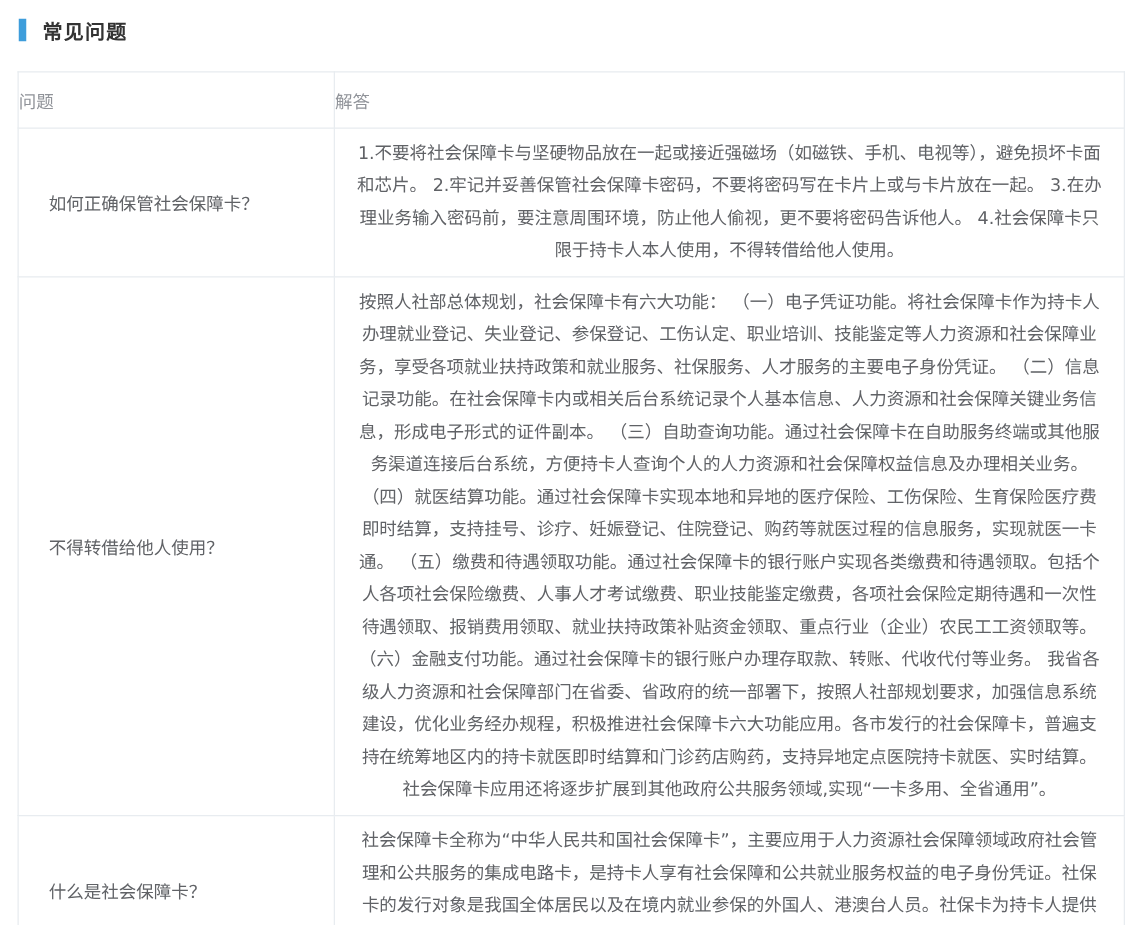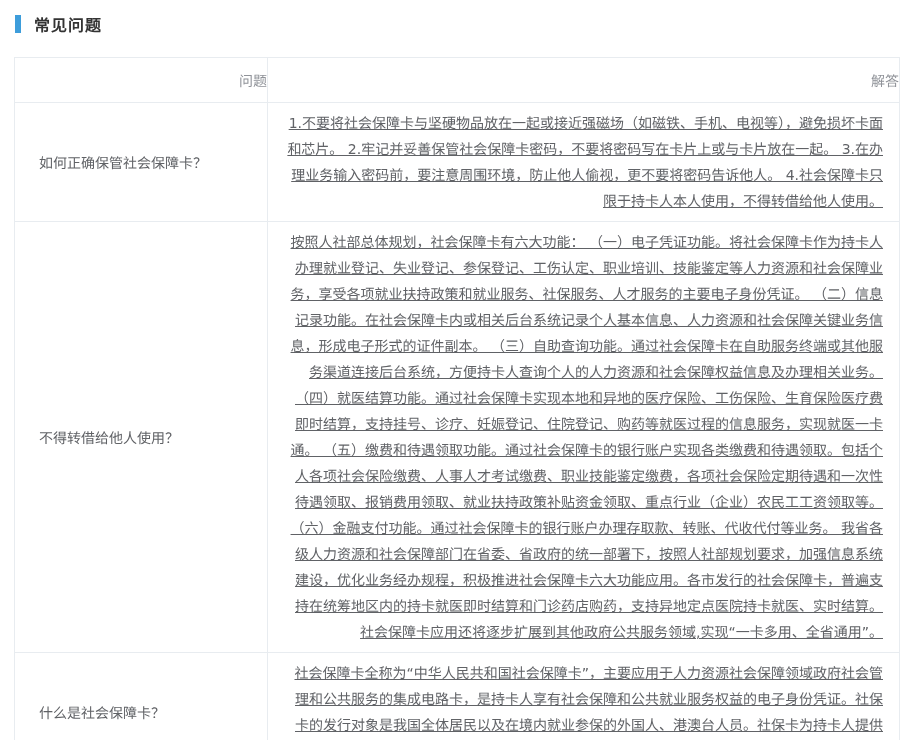--- a/index.html
+++ b/index.html
@@ -48,37 +48,36 @@
   .faq-table td{
     border:1px solid var(--border);
     font-size:14px;
     font-weight:normal;
   }
   .col-question{width:253px;}
   .col-answer{width:632px;}
   .faq-table thead th{
     height:45px;
     color:var(--header-text);
-    text-align:right;
+    text-align:left;
     vertical-align:middle;
     margin-left:44px;
   }
   .question-cell{
     color:var(--body-text);
     vertical-align:middle;
     text-align:left;
     padding:10px 1px 10px 24px;
   }
   .answer-cell{
     color:var(--body-text);
     vertical-align:middle;
-    text-align:right;
+    text-align:center;
     padding:7px 16px;
     line-height:26px;
-    text-decoration:underline;
   }
 </style>
 </head>
 <body>
 
 <div class="page-header">
   <span class="accent-bar"></span>
   <span class="page-title">常见问题</span>
 </div>
 

